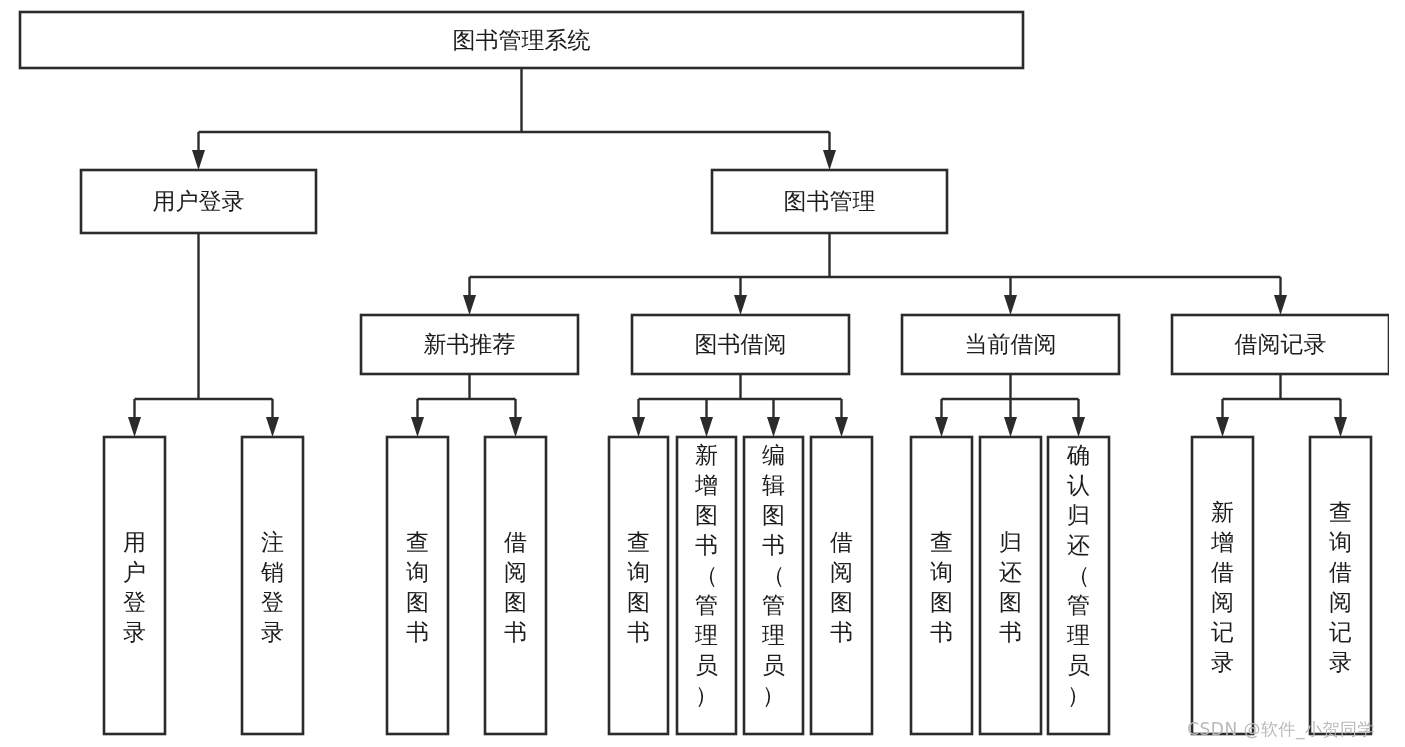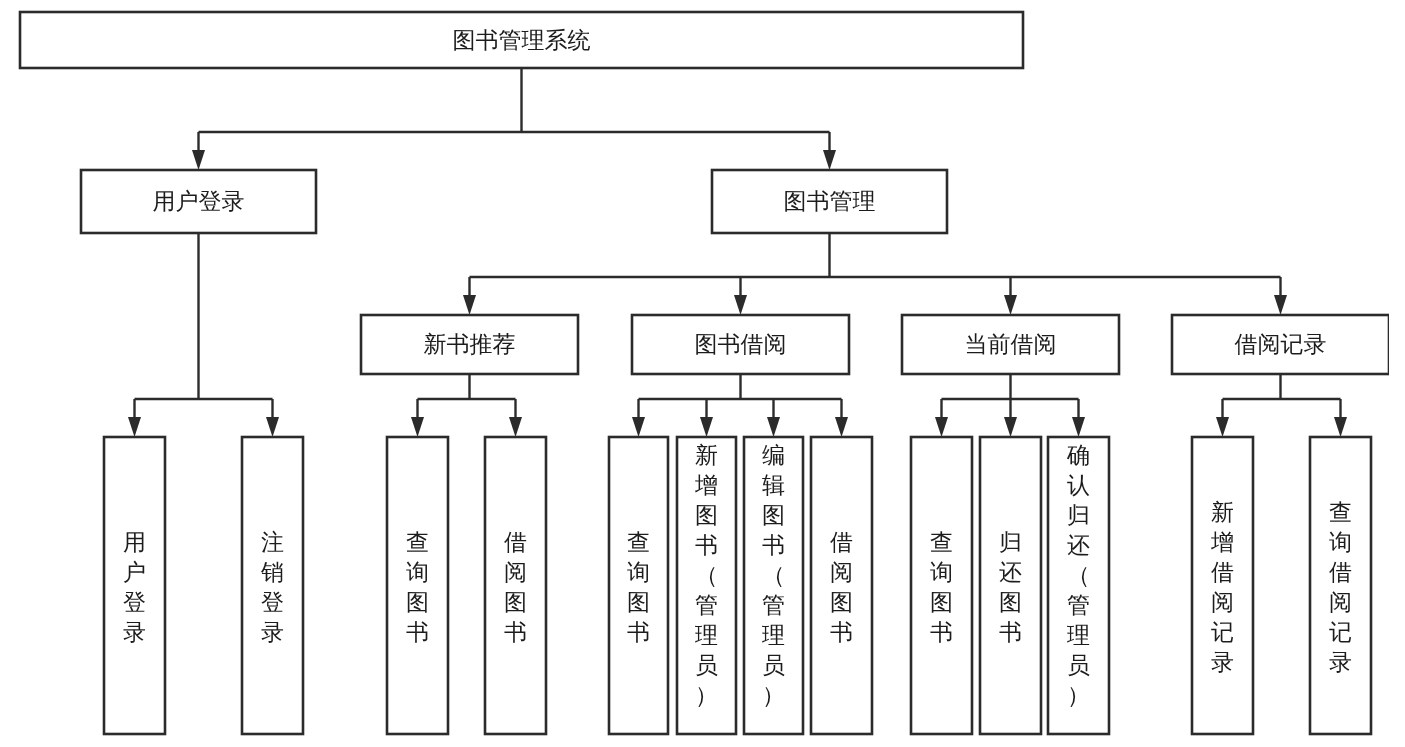--- a/index.html
+++ b/index.html
@@ -214,14 +214,15 @@
           <rect class="node-box" x="1192" y="437" width="61" height="297"></rect>
           <text class="node-label-v" x="1222.5" y="519.5"><tspan x="1222.5" dy="0">新</tspan><tspan x="1222.5" dy="30">增</tspan><tspan x="1222.5" dy="30">借</tspan><tspan x="1222.5" dy="30">阅</tspan><tspan x="1222.5" dy="30">记</tspan><tspan x="1222.5" dy="30">录</tspan></text>
         </g>
         <g>
           <rect class="node-box" x="1310" y="437" width="61" height="297"></rect>
           <text class="node-label-v" x="1340.5" y="519.5"><tspan x="1340.5" dy="0">查</tspan><tspan x="1340.5" dy="30">询</tspan><tspan x="1340.5" dy="30">借</tspan><tspan x="1340.5" dy="30">阅</tspan><tspan x="1340.5" dy="30">记</tspan><tspan x="1340.5" dy="30">录</tspan></text>
         </g>
       </g>
   </svg>
 
+  <div class="watermark">CSDN @软件_小贺同学</div>
 
 </div>
 
 </body></html>

